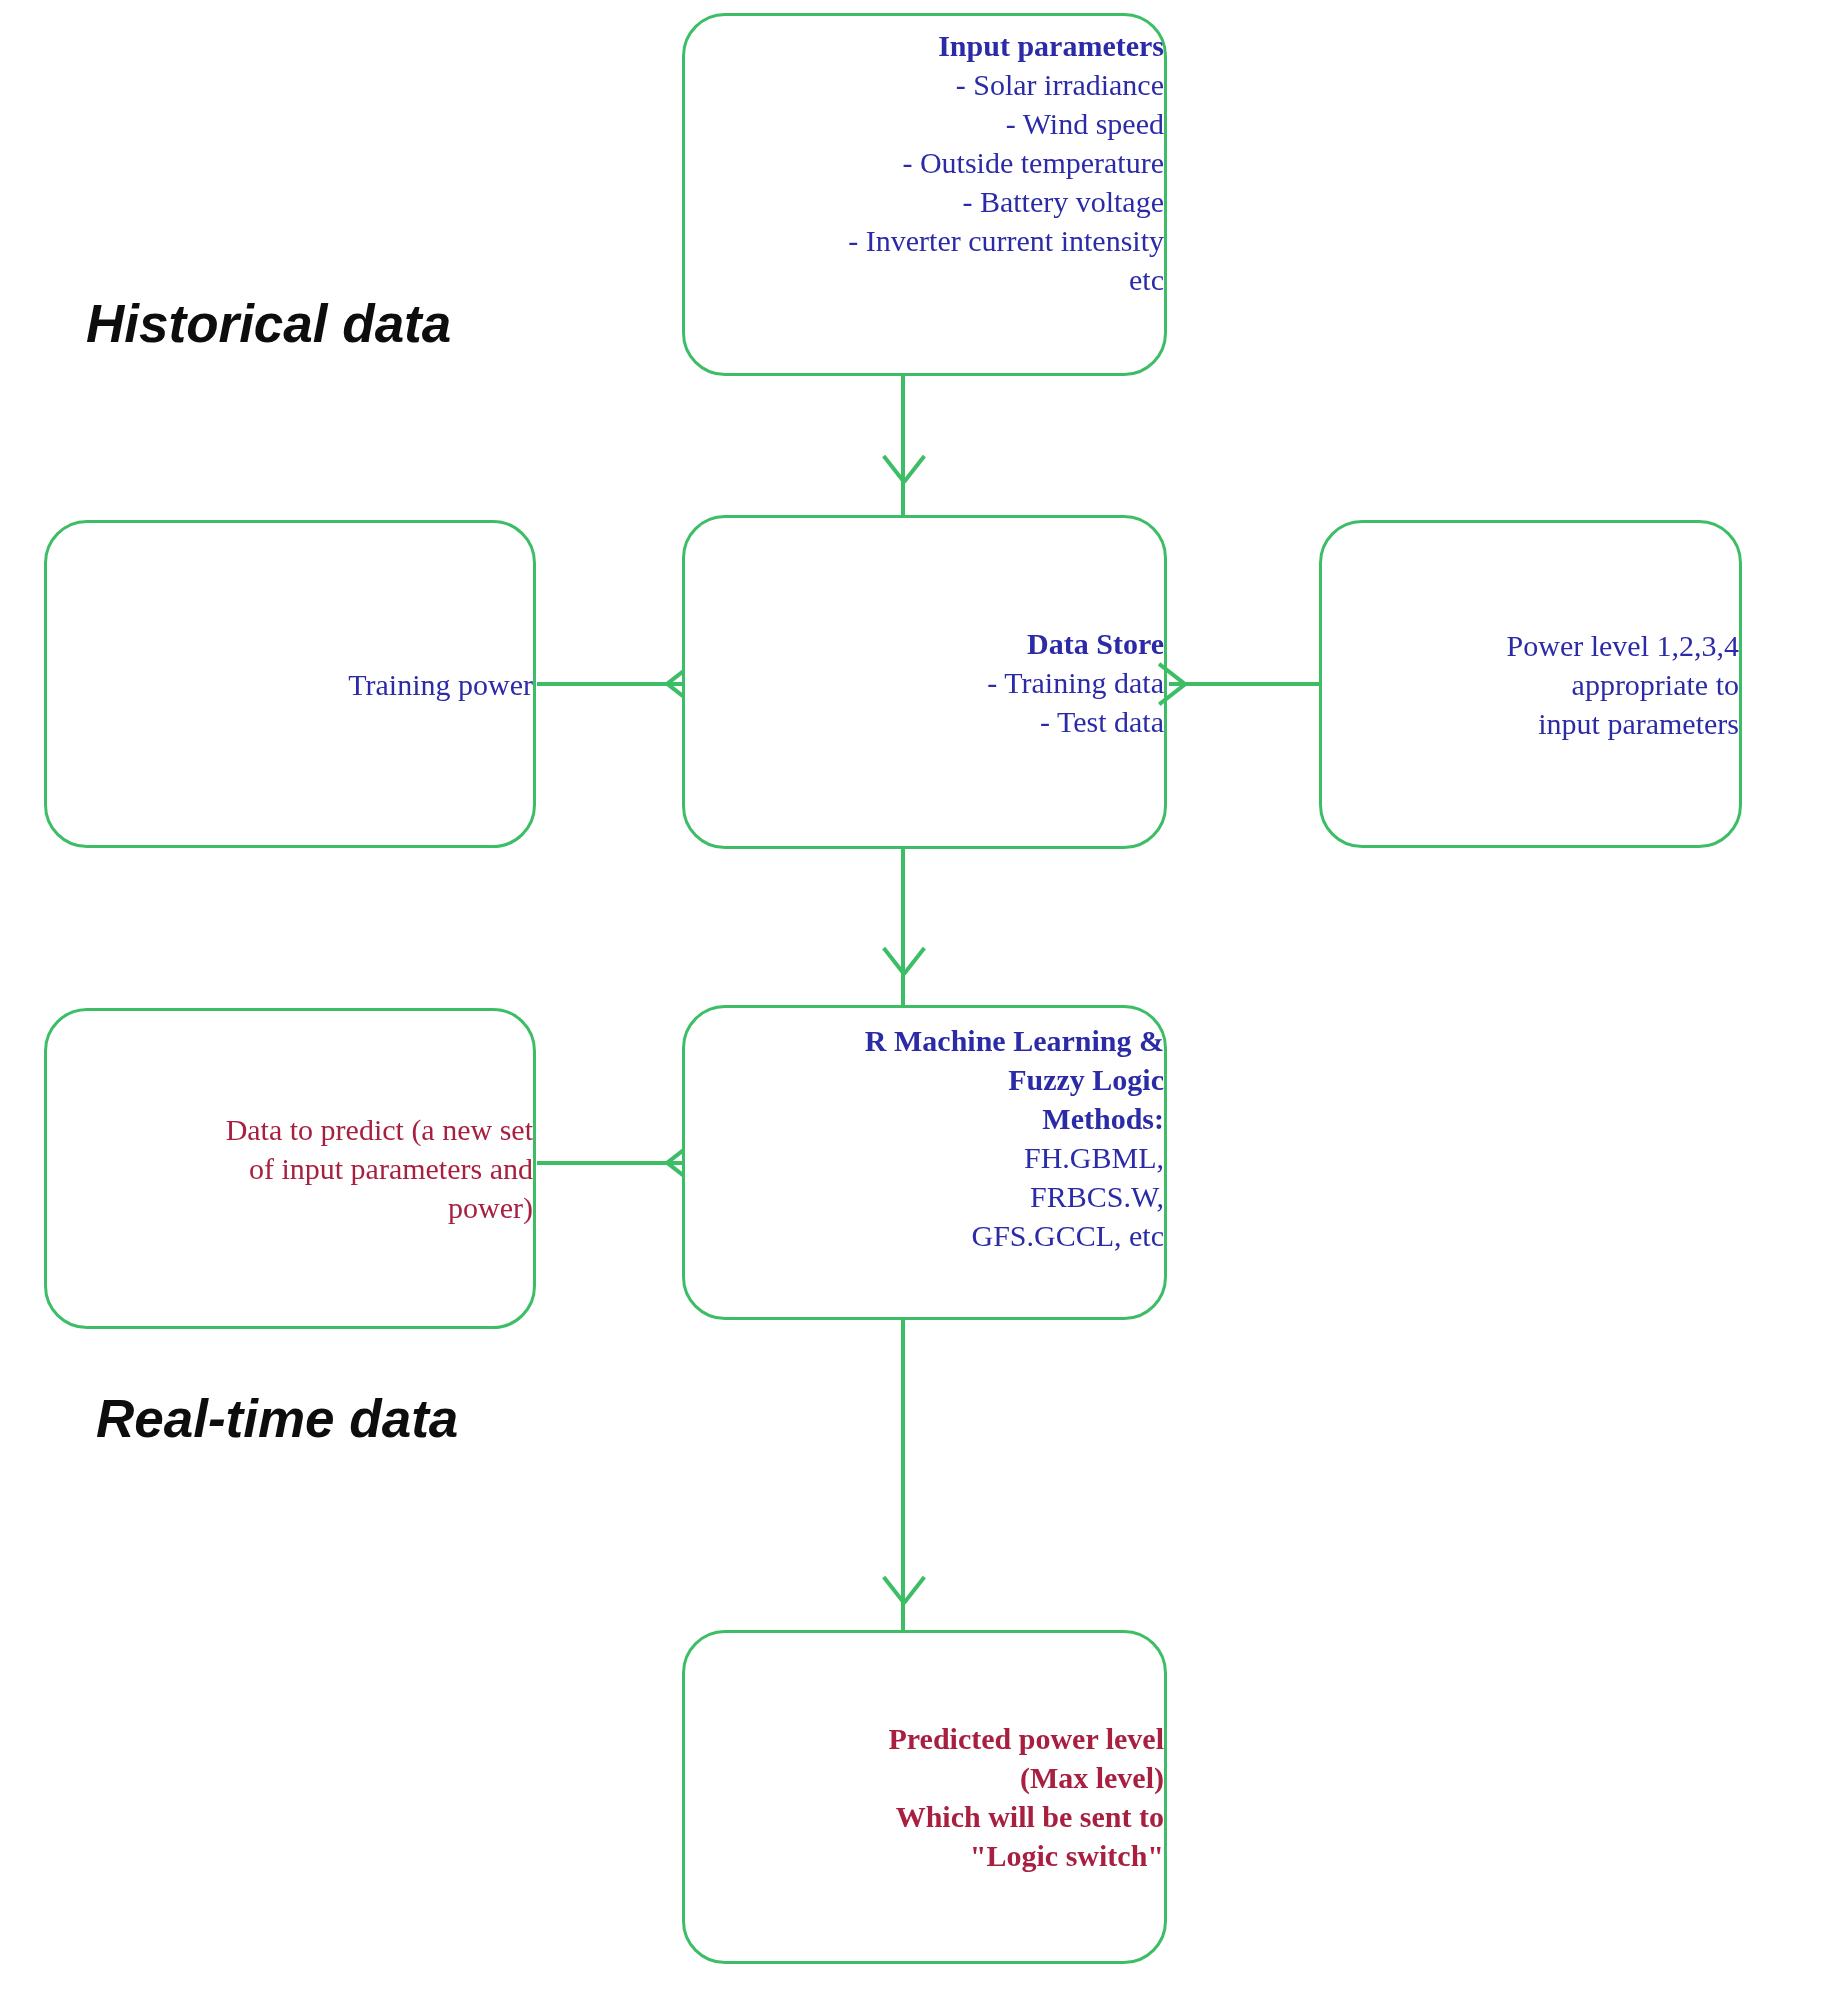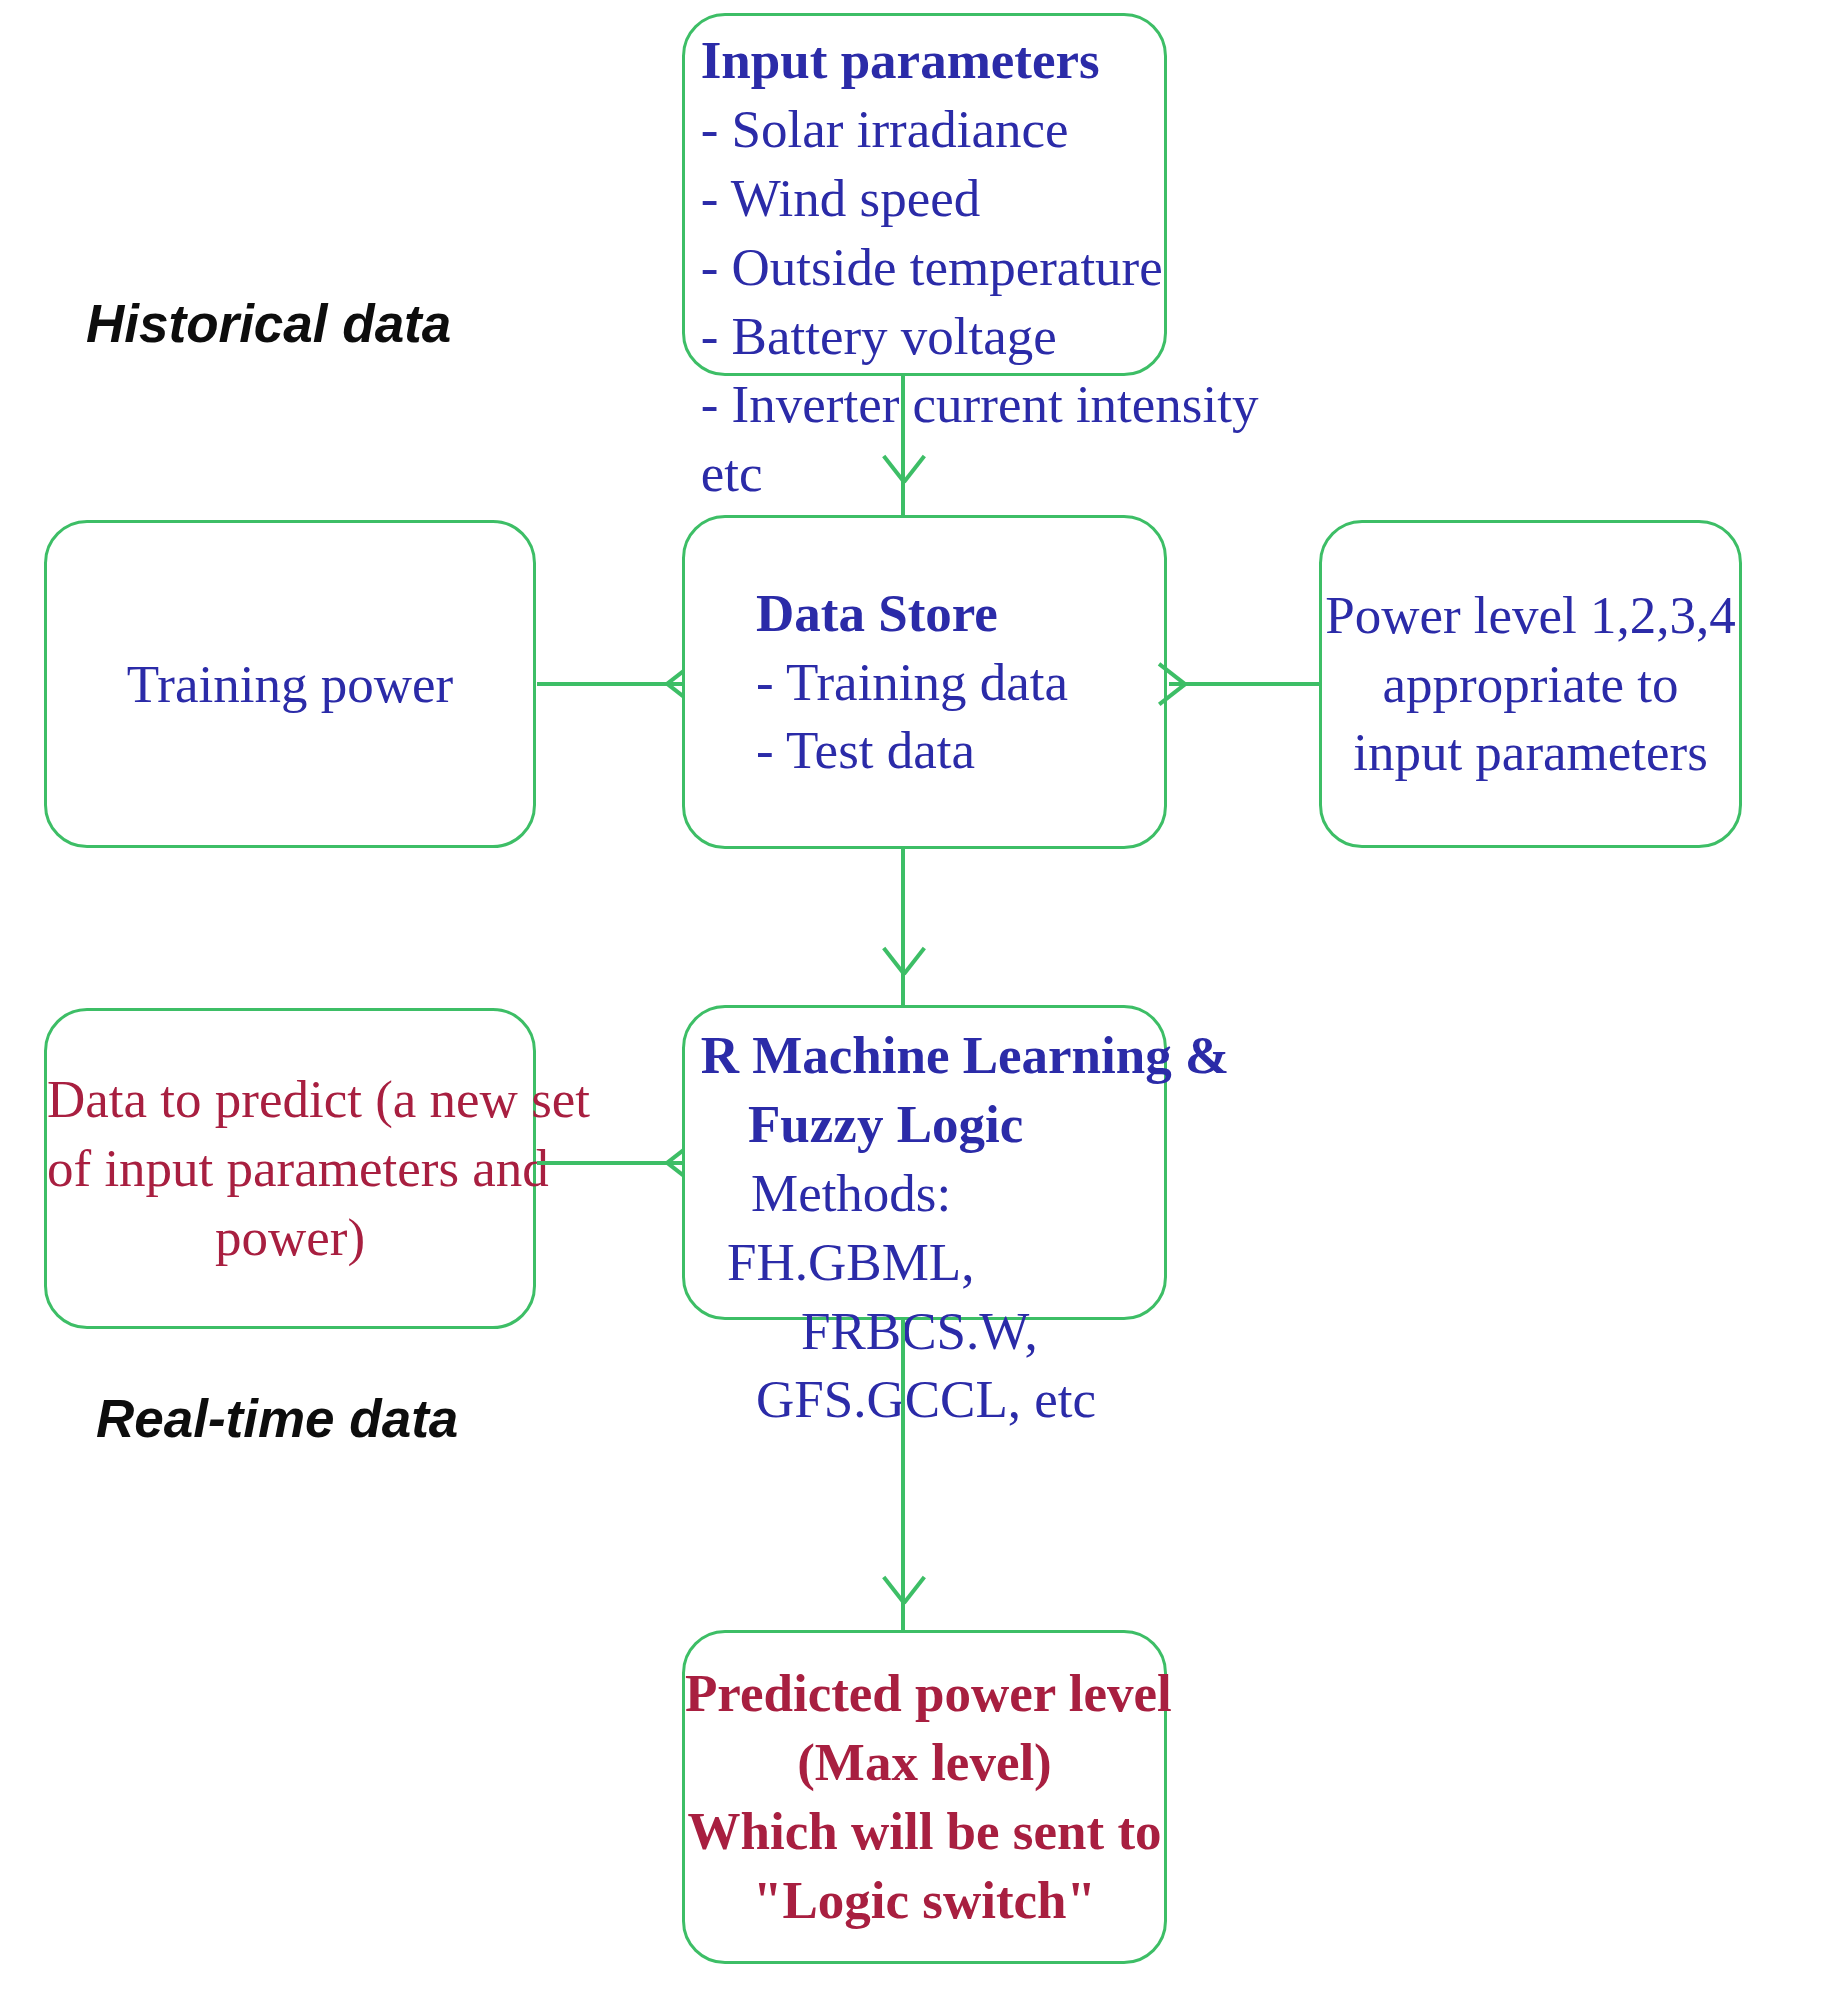--- a/index.html
+++ b/index.html
@@ -20,23 +20,24 @@
     box-sizing: border-box;
     border: 3.6px solid #3dbe66;
     border-radius: 43px;
     background: #ffffff;
     display: flex;
     flex-direction: column;
     justify-content: center;
   }
   .box .line {
     color: #2b2ba8;
-    font-size: 53px;
+    font-size: 30px;
     line-height: 1.30;
     white-space: pre;
+    text-align: right;
   }
   .box .line.bold { font-weight: bold; }
   .box.crimson .line { color: #a81f40; }
   .left-al { text-align: left; padding-left: 15.7px; }
   .ctr { text-align: center; }
 
   
   .section-label {
     position: absolute;
     font-family: "Liberation Sans", "DejaVu Sans", sans-serif;
@@ -133,21 +134,21 @@
     <div class="line ctr">of input parameters and</div>
     <div class="line ctr">power)</div>
   </div>
 
   <div class="hline" style="left:537px; top:1161px; width:146px;"></div>
   <div class="arrow-right" style="left:666px; top:1163px;"></div>
 
   <div class="box" style="left:682px; top:1005px; width:485px; height:315px; justify-content:flex-start; padding-top:13px;">
     <div class="line bold left-al">R Machine Learning &amp;</div>
     <div class="line bold left-al" style="padding-left:63px;">Fuzzy Logic</div>
-    <div class="line left-al" style="padding-left:66px;">Methods:</div>
+    <div class="line left-al" style="padding-left:66px;font-weight:bold;">Methods:</div>
     <div class="line left-al" style="padding-left:42px;">FH.GBML,</div>
     <div class="line left-al" style="padding-left:71px;margin-left:45px;">FRBCS.W,</div>
     <div class="line left-al" style="padding-left:71px;">GFS.GCCL, etc</div>
   </div>
 
   <div class="vline" style="left:901px; top:1320px; height:315px;"></div>
   <div class="arrow-down" style="left:903px; top:1603px;"></div>
 
   <div class="box crimson" style="left:682px; top:1630px; width:485px; height:334px;font-weight:bold;">
     <div class="line ctr">Predicted power level</div>

